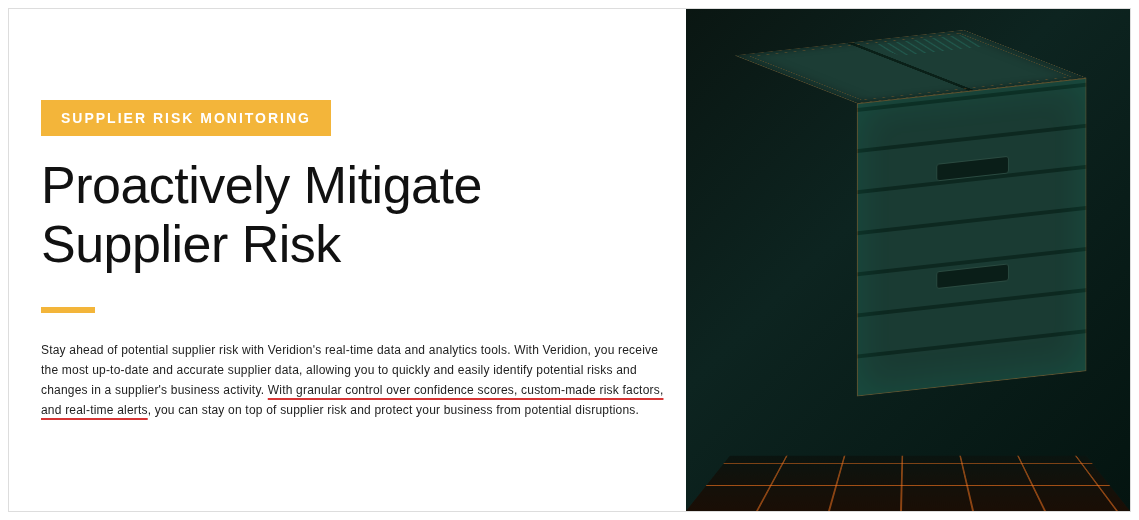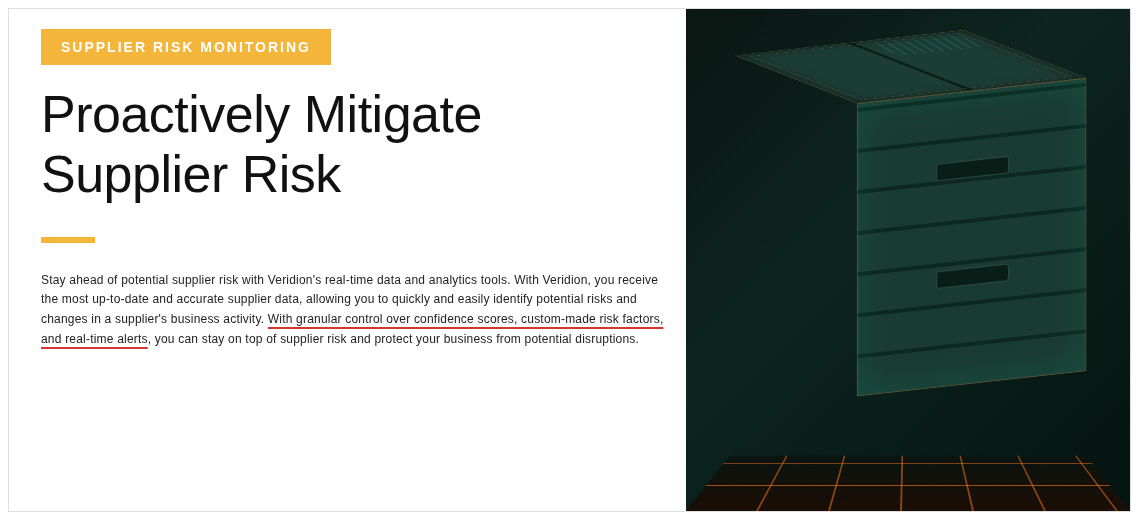--- a/index.html
+++ b/index.html
@@ -21,20 +21,21 @@
       border: 1px solid #ddd;
       display: flex;
       background: #fff;
       overflow: hidden;
     }
     .content {
       flex: 1;
       padding: 20px 20px 20px 32px;
       display: flex;
       flex-direction: column;
+      justify-content: center;
     }
     .badge {
       display: inline-block;
       background: #f3b53a;
       color: #fff;
       padding: 10px 20px;
       font-size: 14px;
       font-weight: 600;
       letter-spacing: 2px;
       margin-bottom: 20px;

